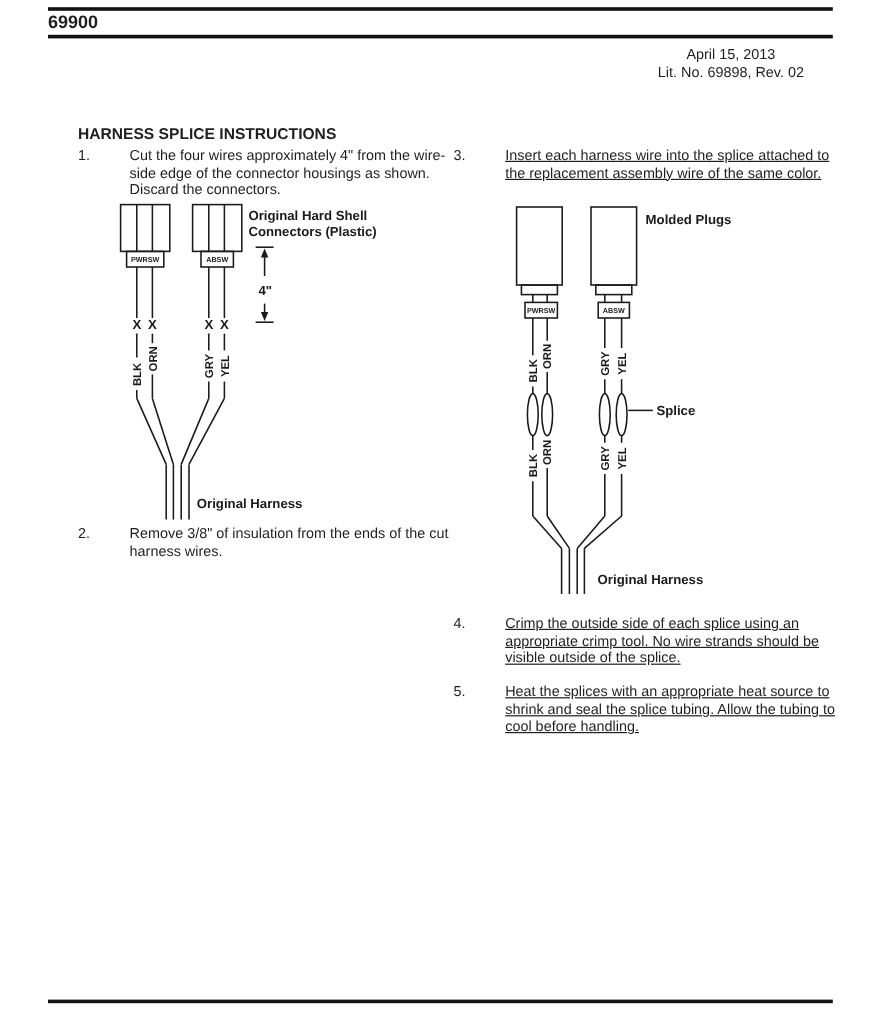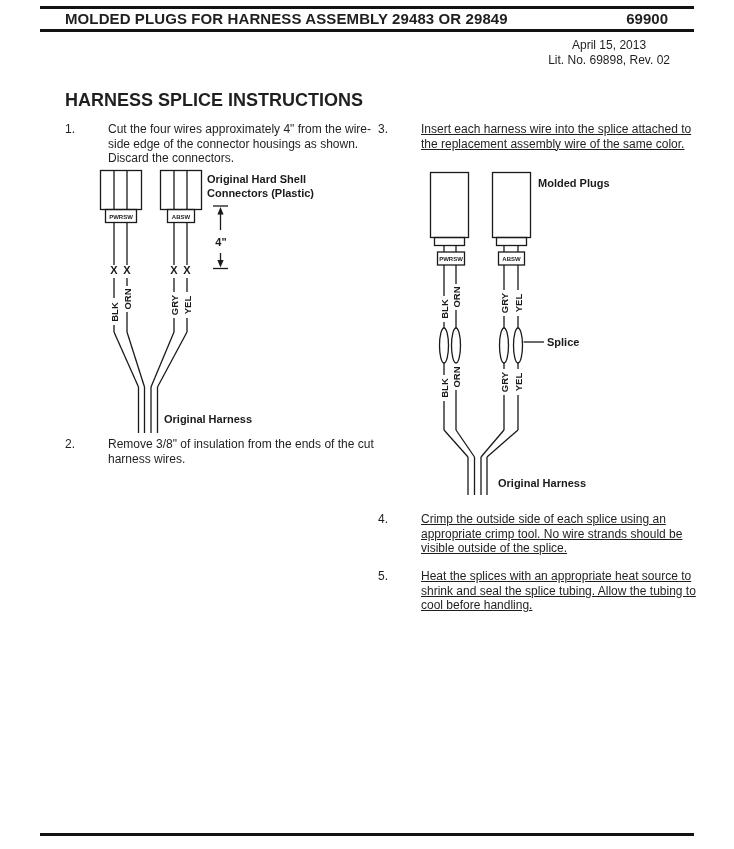--- a/index.html
+++ b/index.html
@@ -15,21 +15,21 @@
 
   .title-row {
     position:absolute; left:40px; width:654px; top:10px;
     display:flex; justify-content:space-between; align-items:baseline;
   }
   .doc-title { padding-left:25px; font-size:15px; font-weight:bold; letter-spacing:0.1px; }
   .doc-number { padding-right:26px; font-size:15px; font-weight:bold; }
 
   .date-block { position:absolute; right:64px; top:38px; text-align:center; font-size:12px; line-height:15px; }
 
-  .section-title { position:absolute; left:65px; top:90px; font-size:18px; font-weight:bold; margin:0; }
+  .section-title { position:absolute; left:65px; top:104px; font-size:13px; font-weight:bold; margin:0; }
 
   .step { position:absolute; display:flex; font-size:12px; line-height:14.6px; }
   .step-num { width:23px; flex:none; }
   .step-text { width:270px;margin-left:20px; }
   .col-right .step-text { width:280px;text-decoration:underline; }
   .step-1 { left:65px;  top:122px; }
   .step-2 { left:65px;  top:437px; }
   .step-3 { left:378px; top:122px; }
   .step-4 { left:378px; top:512px; }
   .step-5 { left:378px; top:569px; }
@@ -46,21 +46,20 @@
   svg .tag   { font-size:6px;   font-weight:bold; text-anchor:middle; }
   svg .xmark { font-size:11px;  font-weight:bold; text-anchor:middle; }
   svg .dim   { font-size:11px;  font-weight:bold; text-anchor:middle; }
 </style>
 </head>
 <body>
 
 <div class="rule rule-top"></div>
 
 <div class="title-row">
-  <span class="doc-title">MOLDED PLUGS FOR HARNESS ASSEMBLY 29483 OR 29849</span>
   <span class="doc-number">69900</span>
 </div>
 
 <div class="rule rule-under-title"></div>
 
 <div class="date-block">
   <div>April 15, 2013</div>
   <div>Lit. No. 69898, Rev. 02</div>
 </div>
 

